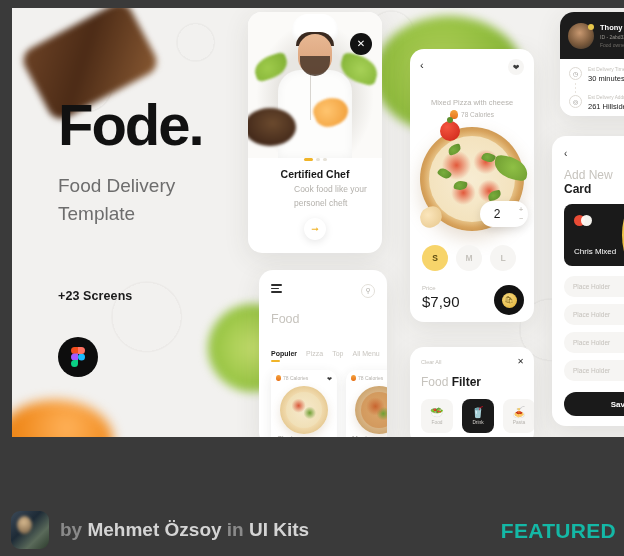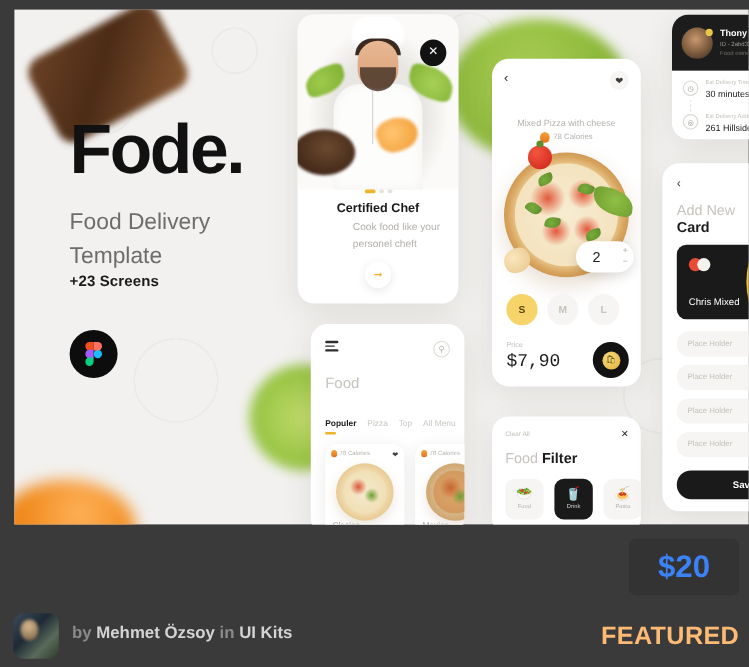--- a/index.html
+++ b/index.html
@@ -61,21 +61,21 @@
   
   .hero { position: absolute; left: 46px; top: 88px; width: 210px; }
   .hero-title {
     font-size: 58px; font-weight: 700; letter-spacing: -2px;
     color: #111; line-height: 1; white-space: nowrap;
   }
   .hero-sub {
     margin-top: 18px; font-size: 19px; font-weight: 300;
     color: #6d6d6d; line-height: 1.45;
   }
-  .hero-stats { }
+  .hero-stats { margin-top: 62px; }
   .hero-stat {
     font-size: 12.5px; font-weight: 700; color: #1b1b1b;
     margin-bottom: 9px; letter-spacing: .1px;
   }
   .figma-badge {
     margin-top: 34px; width: 40px; height: 40px; border-radius: 50%;
     background: #0d0d0d; position: relative;
   }
   .figma-badge svg { position: absolute; left: 13px; top: 10px; }
 
@@ -261,21 +261,21 @@
     width: 26px; height: 26px; border-radius: 50%;
     display: flex; align-items: center; justify-content: center;
     font-size: 8.5px; font-weight: 700; color: #c6c3bd; background: #f6f5f3;
   }
   .size.on { background: #f7d46a; color: #5d4c12; }
   .pz-price-lbl {
     position: absolute; left: 12px; top: 236px; font-size: 6px; color: #c2bfb9;
   }
   .pz-price {
     position: absolute; left: 12px; top: 244px; font-size: 15px;
-    font-weight: 400; color: #1b1b1b; font-family: Liberation Mono, monospace;
+    font-weight: 400; color: #1b1b1b;
   }
   .pz-cart {
     position: absolute; right: 10px; top: 236px; width: 30px; height: 30px;
     border-radius: 50%; background: #121212;
     display: flex; align-items: center; justify-content: center;
   }
   .pz-cart-inner {
     width: 15px; height: 15px; border-radius: 50%;
     background: radial-gradient(circle at 40% 35%, #f8dc86, #dfae2f);
     display: flex; align-items: center; justify-content: center;
@@ -474,27 +474,27 @@
     border-radius: 9px; overflow: hidden;
     background: linear-gradient(135deg,#3d4a58 0%,#1d2a36 40%,#5a6a5a 70%,#2b3a2b 100%);
   }
   .f-avatar::after {
     content: ""; position: absolute; left: 6px; top: 5px; width: 15px; height: 18px;
     border-radius: 50%; background: radial-gradient(circle at 45% 35%, #d7b98f, #6c563c);
     filter: blur(1.5px);
   }
   .f-byline {
     position: absolute; left: 60px; top: 519px;
-    font-size: 14px; font-weight: 700; color: #8a8a8a; white-space: nowrap;
+    font-size: 19px; font-weight: 700; color: #8a8a8a; white-space: nowrap;
   }
   .f-byline .author { color: #d4d4d4; }
   .f-byline .cat { color: #d4d4d4; }
   .featured {
     position: absolute; right: 8px; top: 519px;
-    font-size: 21px; font-weight: 700; color: #fdba74; letter-spacing: .3px;
+    font-size: 21px; font-weight: 700; color: #14b8a6; letter-spacing: .3px;
   }
 </style>
 </head>
 <body>
 
 <div id="root">
 
   <div class="preview">
     <div class="doodles"></div>
     <div class="blob blob-choco"></div>
@@ -685,23 +685,20 @@
       </div>
       <div class="ph-input ph1">Place Holder</div>
       <div class="ph-input ph2">Place Holder</div>
       <div class="ph-input ph3">Place Holder</div>
       <div class="ph-input ph4">Place Holder</div>
       <div class="ac-save">Save</div>
     </div>
   </div>
 
   <div class="footer">
-    <div class="price-box">
-      <span class="price-txt">$20</span>
-    </div>
   </div>
   <div class="f-avatar"></div>
   <div class="f-byline">
     <span>by</span>
     <span class="author">Mehmet Özsoy</span>
     <span>in</span>
     <span class="cat">UI Kits</span>
   </div>
   <div class="featured">FEATURED</div>
 

